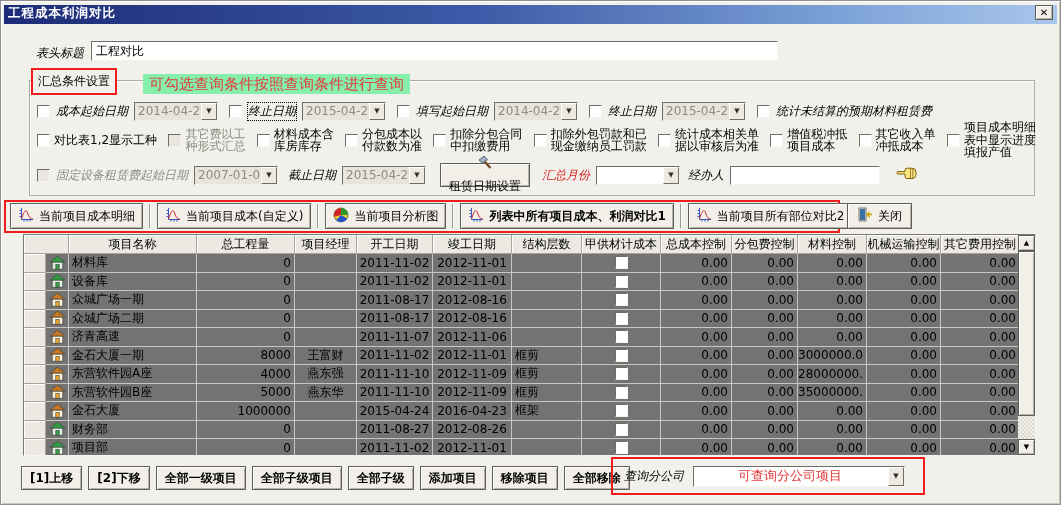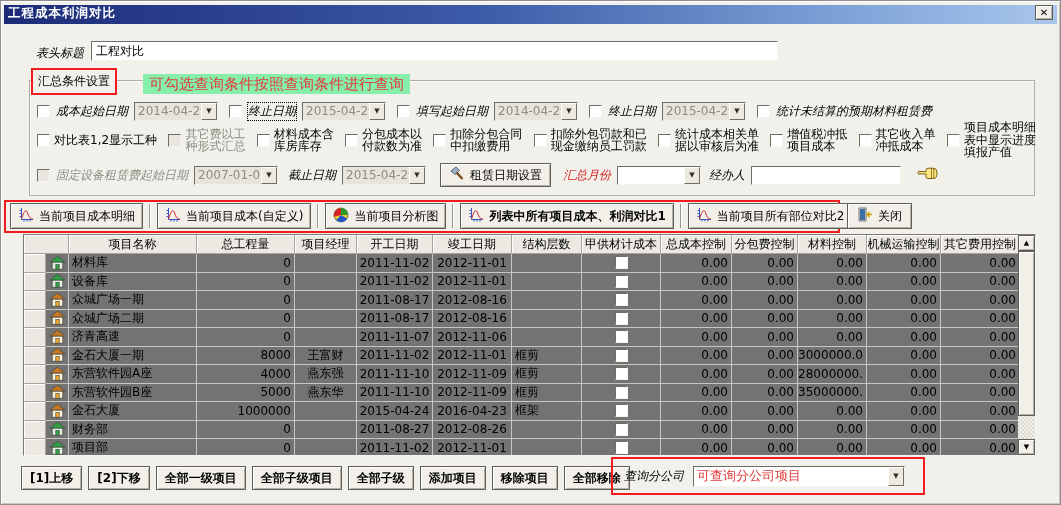--- a/index.html
+++ b/index.html
@@ -61,21 +61,21 @@
 
   .row2 { position:absolute; left:36px; top:119px; width:999px; height:40px;
           display:flex; align-items:center; justify-content:space-between; }
   .opt { display:flex; align-items:center; gap:4px; }
   .opt-lbl { font-size:12px; line-height:12.5px; white-space:pre-line; }
   .opt.disabled .opt-lbl { color:#8c8c82; }
   .opt.disabled .cb { background:#e9e6df; }
 
   .row3 { position:absolute; left:36px; top:161px; height:26px; display:flex; align-items:center; }
   .row3 .combo { width:84px; }
-  .rental-btn { height:24px; padding:0 8px; margin-left:14px; }
+  .rental-btn { height:24px; padding:0 8px; margin-left:14px;flex-direction:column; }
   .month-combo { width:110px; margin:0 8px 0 6px; }
   .op-edit { position:static; width:150px; height:19px; margin-left:6px; }
   .hand { margin-left:16px; }
 
   
   .toolbar-box { left:3px; top:199px; width:836px; height:33px; }
   .toolbar { position:absolute; left:9px; top:202px; height:26px; display:flex; align-items:center; gap:3px; }
   .tbtn { height:26px; padding:0 7px; }
   .tbtn.bold { font-weight:bold; }
   .sep { width:2px; height:24px; margin:0 3px; border-left:1px solid #9a978e; border-right:1px solid #fdfcf9; }
@@ -113,21 +113,21 @@
   .sbtn { position:absolute; left:0; width:17px; height:16px; font-size:7px; padding:0; }
   .sbtn.up { top:0; } .sbtn.down { bottom:0; }
   .sthumb { position:absolute; left:0; top:16px; width:17px; height:165px;
      background:#f1efe8; border:1px solid #5f5f58;
      box-shadow: inset 1px 1px 0 #ffffff, inset -1px -1px 0 #b4b1a8; }
 
   
   .footer { position:absolute; left:20px; top:465px; height:24px; display:flex; gap:6px; }
   .fbtn { height:24px; padding:0 8px;font-weight:bold; }
   .branch-box { left:610px; top:456px; width:314px; height:38px; display:flex; align-items:center; gap:9px; padding-left:11px; }
-  .branch-combo { width:212px; height:21px; }
+  .branch-combo { width:212px; height:21px;padding-left:41px; }
   .branch-combo .ctext { font-size:13px; }
 </style>
 </head>
 <body>
 
 <div class="win">
 
   <div class="titlebar">
     <span class="title-text">工程成本利润对比</span>
     <span class="closebtn">

